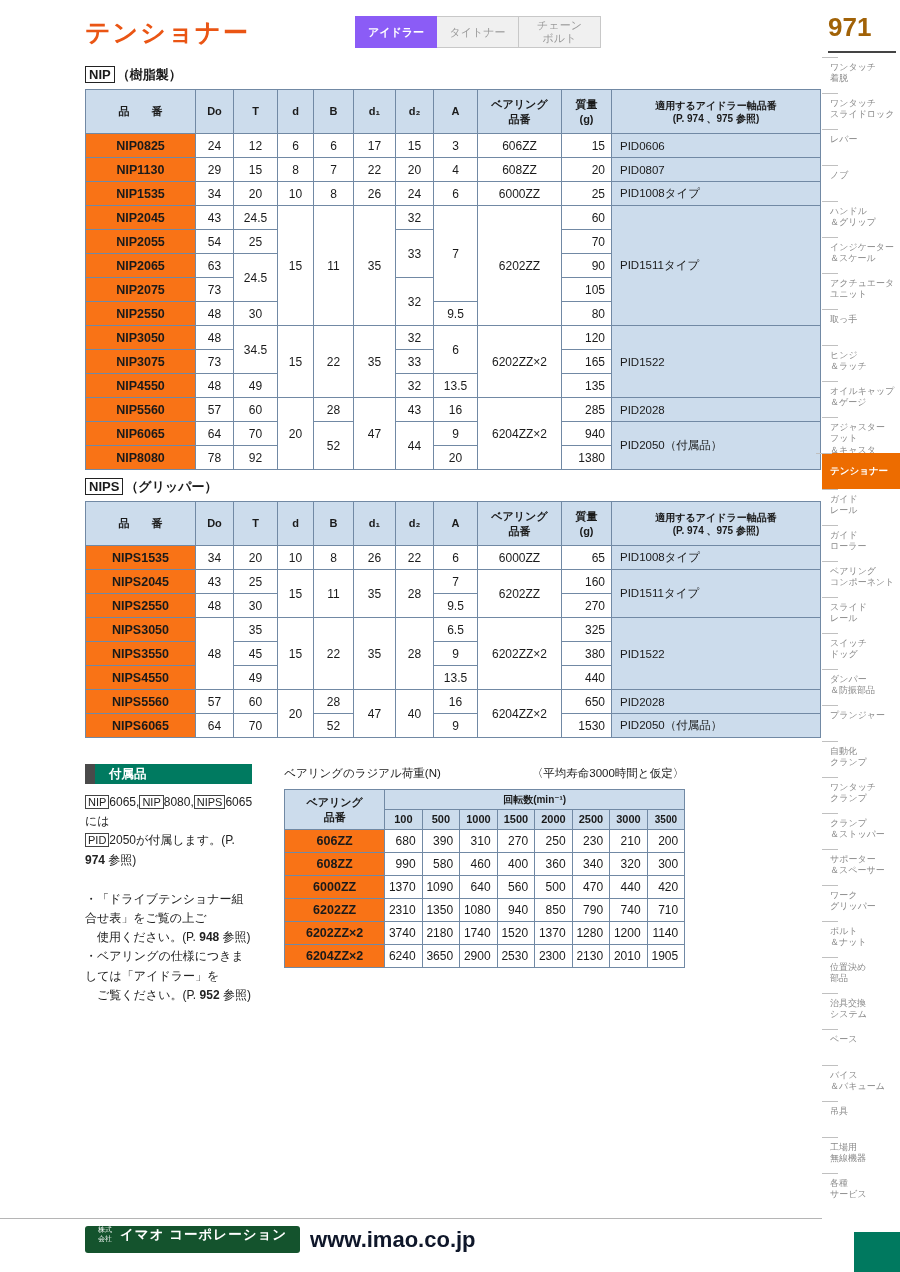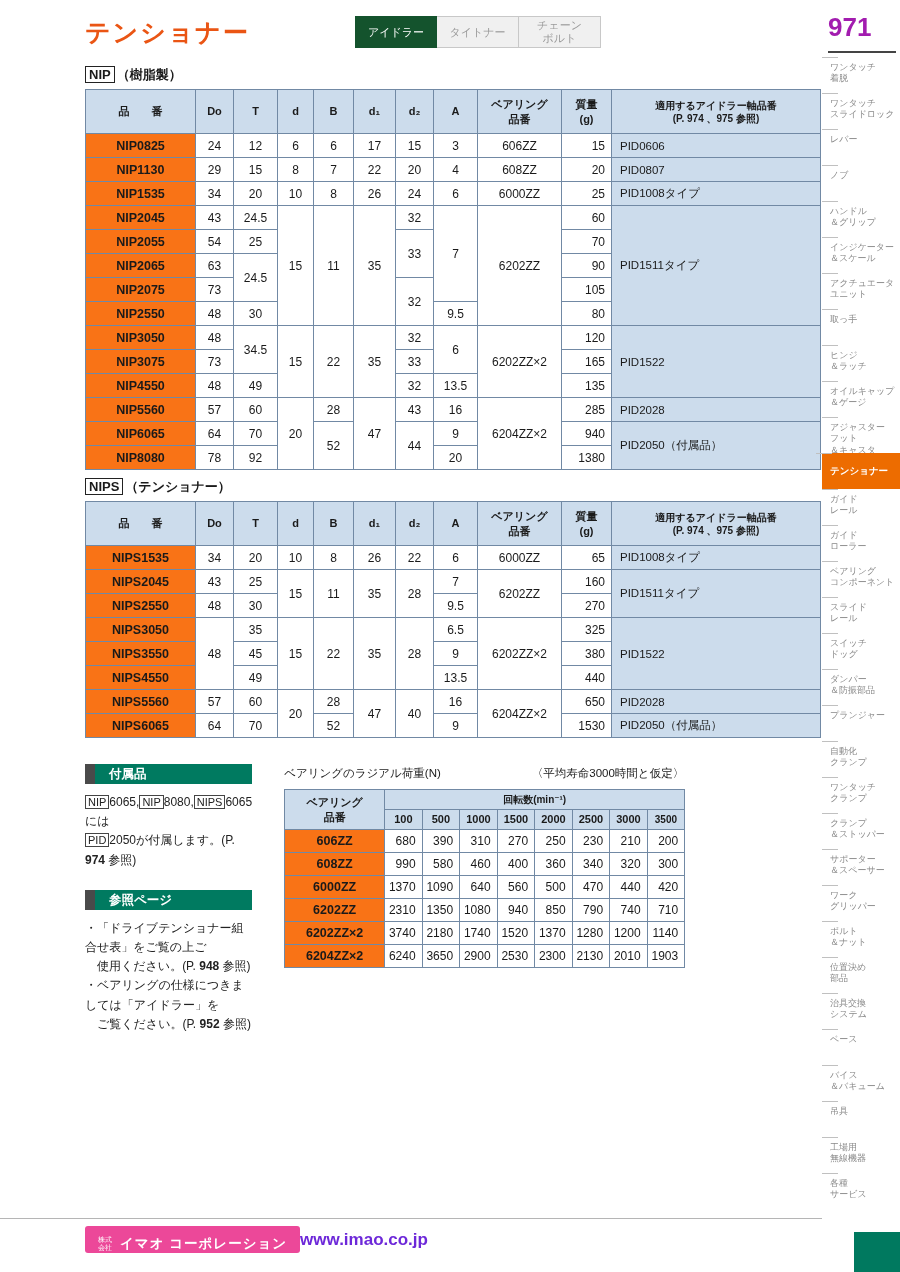--- a/index.html
+++ b/index.html
@@ -3,21 +3,21 @@
 <meta charset="utf-8">
 <style>
   *{margin:0;padding:0;box-sizing:border-box}
   body{width:900px;height:1272px;background:#fff;font-family:"Liberation Sans","DejaVu Sans",sans-serif;color:#1a1a1a}
   .page{position:relative;width:900px;height:1272px;background:#fff;overflow:hidden}
 
   
   .title{position:absolute;left:85px;top:16px;color:#ea5514;font-size:25px;font-weight:bold;letter-spacing:2px}
   .tabs{position:absolute;left:355px;top:16px;display:flex;height:32px}
   .tab{min-width:82px;padding:0 6px;display:flex;align-items:center;justify-content:center;font-size:11px;text-align:center;white-space:pre-line;line-height:1.15}
-  .tab.active{background:#14532d;color:#fff;font-weight:normal}
+  .tab.active{background:#8b5cf6;color:#fff;font-weight:bold}
   .tab:not(.active){background:#f0f0f0;color:#9a9a9a;border:1px solid #c8c8c8;border-left:none}
 
   
   .content{position:absolute;left:85px;top:58px;width:594px}
   .tbl-label{margin:8px 0 5px;font-size:13px;font-weight:bold}
   .boxed{border:1px solid #222;padding:0 3px;font-weight:bold}
   .lbl-suffix{margin-left:2px}
 
   table.spec{border-collapse:collapse;width:735px;table-layout:fixed;border:1.5px solid #7189a4}
   table.spec th,table.spec td{border:1px solid #7189a4;font-size:12px;text-align:center;padding:1px 3px;height:24px;background:#fff;overflow:hidden}
@@ -37,32 +37,32 @@
   .lines .line{font-size:12px;line-height:1.6;color:#222}
   .boxed-sm{border:1px solid #444;padding:0 2px;font-size:11px}
   .tech-sub{display:flex;justify-content:space-between;font-size:11.5px;margin:2px 0 8px}
 
   table.tech{width:400px;border:1.5px solid #7189a4}
   table.tech thead th{height:20px;font-size:11px}
   table.tech td{height:23px}
 
   
   .sidebar{position:absolute;top:0;right:0;width:78px;height:1272px;padding:12px 4px 0 6px;background:#fff}
-  .pagenum{font-size:26px;font-weight:bold;color:#a21caf;border-bottom:2px solid #444;padding:0 4px 8px 0;margin-bottom:4px}
+  .pagenum{font-size:26px;font-weight:bold;color:#a16207;border-bottom:2px solid #444;padding:0 4px 8px 0;margin-bottom:4px}
   .sb-item{position:relative;height:36px;font-size:9px;color:#8a8a8a;white-space:pre-line;line-height:1.25;padding:5px 0 0 2px}
   .sb-item::before{content:"";position:absolute;left:-6px;top:0;width:16px;height:1px;background:#c0c0c0}
   .sb-item.active{background:#ed6c00;color:#fff;font-weight:bold;display:flex;align-items:center;margin:0 -4px 0 -6px;padding:0 2px 0 8px;white-space:nowrap;font-size:9.5px}
 
   
   .footer{position:absolute;left:0;bottom:12px;width:822px;height:42px;border-top:1px solid #b5b5b5;display:flex;align-items:center;padding-left:85px}
-  .logo{background:#ec4899;color:#fff;height:27px;border-radius:3px;display:flex;align-items:flex-end;padding:0 13px;gap:6px}
+  .logo{background:#14532d;color:#fff;height:27px;border-radius:3px;display:flex;align-items:flex-start;padding:0 13px;gap:6px}
   .logo-prefix{font-size:7px;width:16px;line-height:1.25}
   .logo-name{font-size:13.5px;font-weight:bold;letter-spacing:1px}
   .cad-box{margin-left:122px;border:1px solid #8a8a8a;background:#f4f4f4;font-size:12.5px;padding:3px 16px;color:#222}
-  .url{font-size:17px;font-weight:bold;color:#6d28d9}
+  .url{margin-left:10px;font-size:22px;font-weight:bold;color:#0f172a}
   .corner{position:absolute;right:0;bottom:0;width:46px;height:40px;background:#00795f}
 </style>
 </head>
 <body>
 
 <div class="page">
 
   <h1 class="title">テンショナー</h1>
   <nav class="tabs">
       <div class="tab active">アイドラー</div>
@@ -241,21 +241,21 @@
             <td class="nm">NIP8080</td>
             <td>78</td>
             <td>92</td>
             <td>20</td>
             <td class="ms">1380</td>
           </tr>
         </tbody>
       </table>
 
     <div class="tbl-label">
-      <span class="boxed">NIPS</span><span class="lbl-suffix">（テンショナー）</span>
+      <span class="boxed">NIPS</span><span class="lbl-suffix">（グリッパー）</span>
     </div>
     <table class="spec">
       <colgroup>
         <col style="width:110px">
           <col style="width:38px">
           <col style="width:44px">
           <col style="width:36px">
           <col style="width:40px">
           <col style="width:42px">
           <col style="width:38px">
@@ -369,21 +369,20 @@
     <div class="bottom">
       <div class="col-left">
         <section>
           <h2 class="bar">付属品</h2>
           <div class="lines">
               <div class="line"><span class="boxed-sm">NIP</span><span>6065,</span><span class="boxed-sm">NIP</span><span>8080,</span><span class="boxed-sm">NIPS</span><span>6065には</span></div>
               <div class="line"><span class="boxed-sm">PID</span><span>2050が付属します。(P. </span><span style="font-weight: bold;">974</span><span> 参照)</span></div>
             </div>
         </section>
         <section>
-          <h2 class="bar">参照ページ</h2>
           <div class="lines">
               <div class="line"><span>・「ドライブテンショナー組合せ表」をご覧の上ご</span></div>
               <div class="line"><span>　使用ください。(P. </span><span style="font-weight: bold;">948</span><span> 参照)</span></div>
               <div class="line"><span>・ベアリングの仕様につきましては「アイドラー」を</span></div>
               <div class="line"><span>　ご覧ください。(P. </span><span style="font-weight: bold; text-align: right;">952</span><span> 参照)</span></div>
             </div>
         </section>
       </div>
       <div class="col-right">
         <section>
@@ -471,21 +470,21 @@
                 </tr>
                 <tr>
                   <td class="nm">6204ZZ×2</td>
                   <td class="ms">6240</td>
                   <td class="ms">3650</td>
                   <td class="ms">2900</td>
                   <td class="ms">2530</td>
                   <td class="ms">2300</td>
                   <td class="ms">2130</td>
                   <td class="ms">2010</td>
-                  <td class="ms">1903</td>
+                  <td class="ms">1905</td>
                 </tr>
               </tbody>
             </table>
         </section>
       </div>
     </div>
   </main>
 
   <aside class="sidebar">
     <div class="pagenum">971</div>

